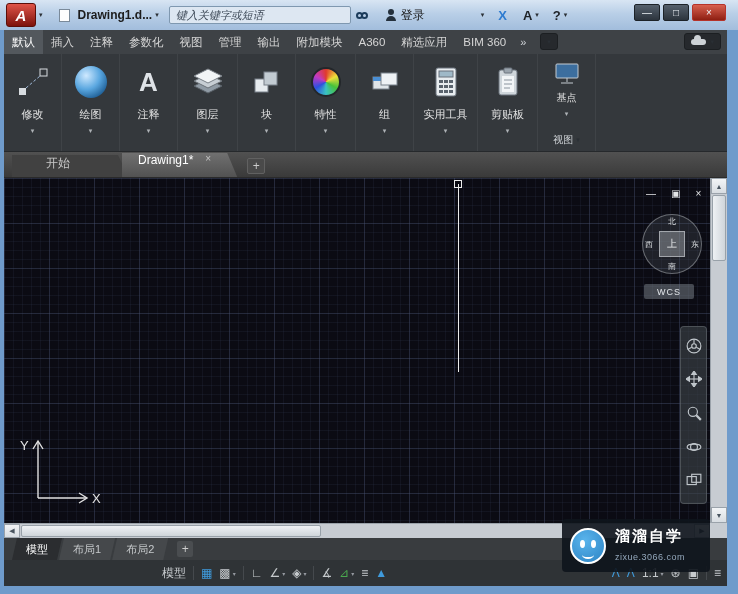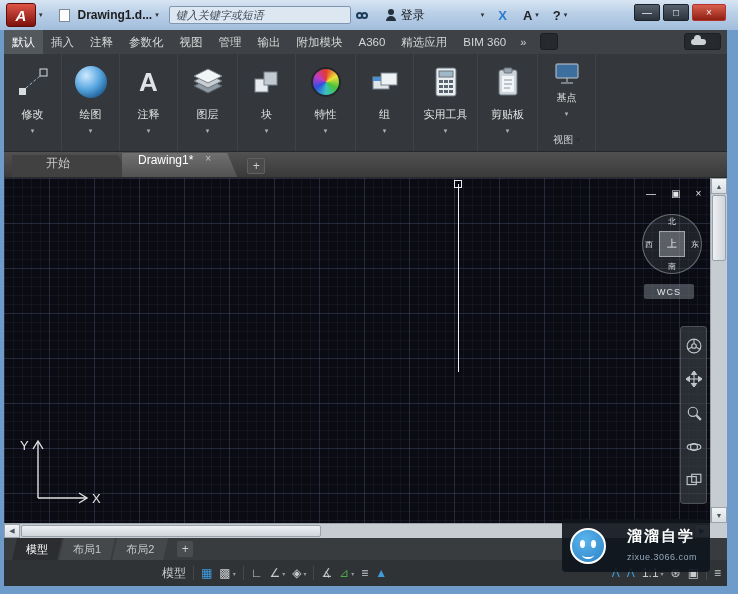--- a/index.html
+++ b/index.html
@@ -125,21 +125,21 @@
   .sp { width: 145px; flex: none; }
   .sep { width: 1px; height: 14px; background: #45494d; flex: none; }
   .ic { display: inline-flex; align-items: center; gap: 2px; }
   .g { font-size: 12px; line-height: 1; }
   .blue { color: var(--accent, #3f9bdc); }
   .green { color: var(--green, #4aa84f); }
   .scr { font-size: 6px; color: #9599a0; }
   .flex1 { flex: 1; }
 
   
-  .wm { position: absolute; left: 562px; top: 519px; width: 148px; height: 53px; background: rgba(14,20,28,0.9); border-radius: 4px; display: flex; align-items: center; padding: 6px 8px; gap: 21px; z-index: 50; }
+  .wm { position: absolute; left: 562px; top: 519px; width: 148px; height: 53px; background: rgba(14,20,28,0.9); border-radius: 4px; display: flex; align-items: center; padding: 6px 8px; gap: 9px; z-index: 50; }
   .wm-logo { width: 36px; height: 36px; border-radius: 50%; border: 2px solid #fff; background: radial-gradient(circle at 40% 32%, #5ab4ec, #2b83c4); position: relative; flex: none; }
   .wm-logo::before { content: ""; position: absolute; left: 8px; top: 10px; width: 5px; height: 8px; border-radius: 50%; background: #fff; box-shadow: 11px 0 0 #fff; }
   .wm-logo::after { content: ""; position: absolute; left: 10px; top: 21px; width: 12px; height: 6px; border-bottom: 2px solid #fff; border-radius: 50%; }
   .wm-title { font-size: 15px; font-weight: bold; color: #fff; letter-spacing: 2px; }
   .wm-url { font-size: 9px; color: #93a7bb; margin-top: 3px; letter-spacing: 0.5px; }
 </style>
 </head>
 <body>
 
 <div class="titlebar">

